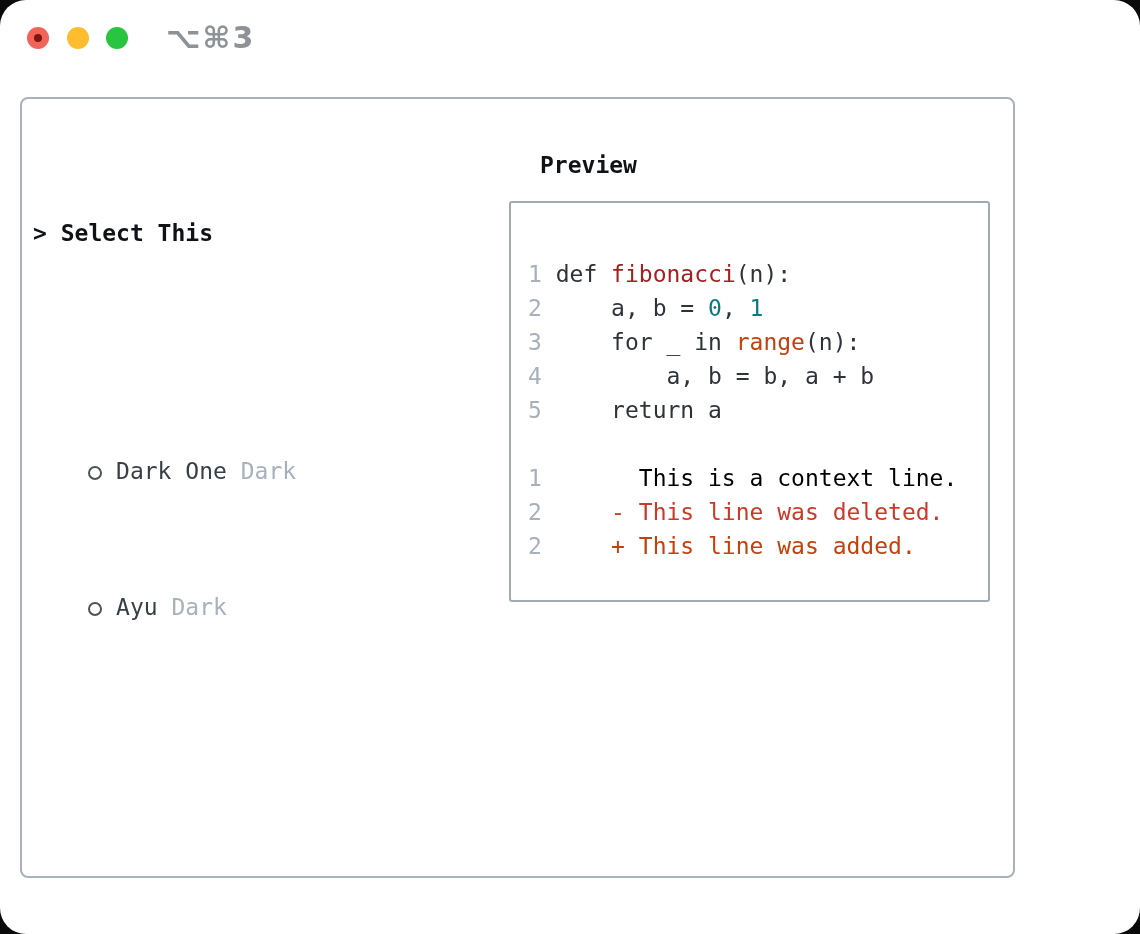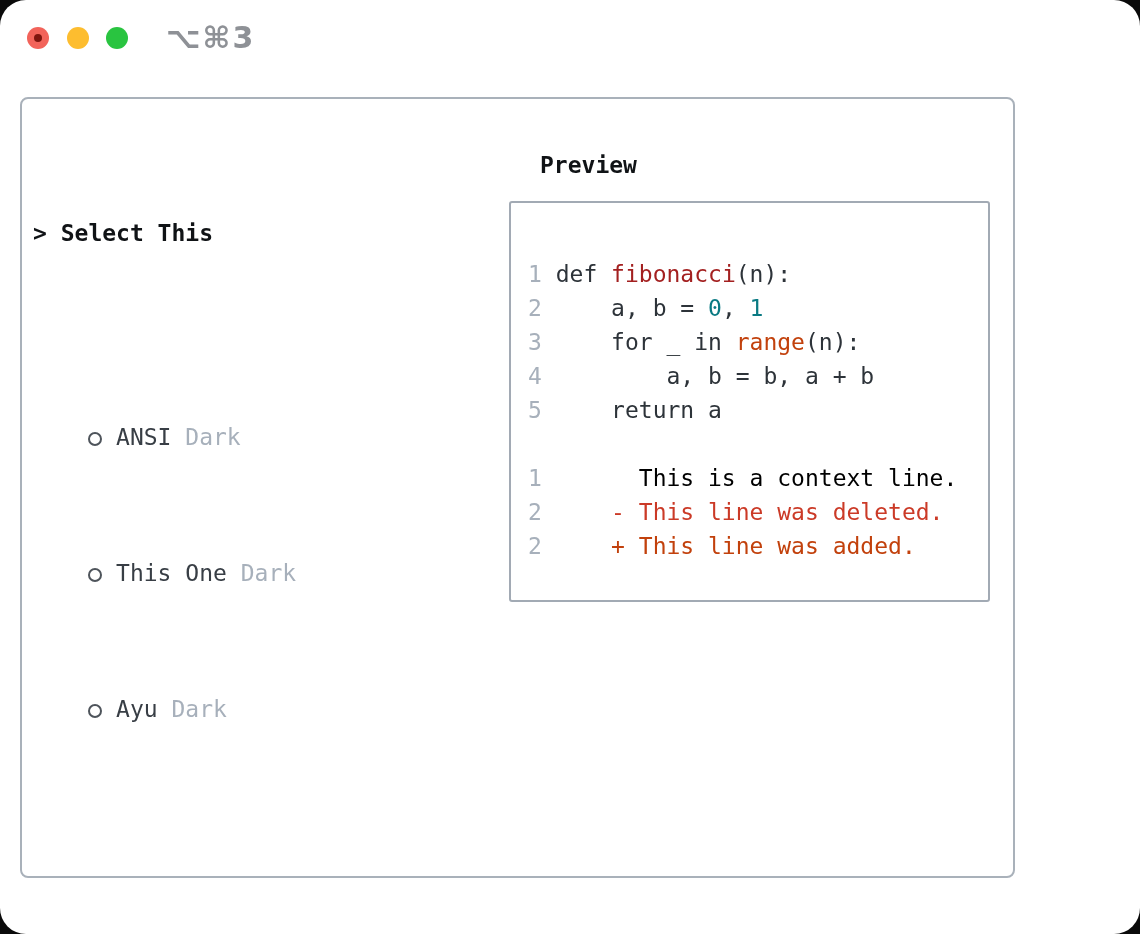--- a/index.html
+++ b/index.html
@@ -93,26 +93,23 @@
   </div>
   <div class="light light-yellow"></div>
   <div class="light light-green"></div>
   <div class="win-title">⌥⌘3</div>
 
   <div class="panel"></div>
 
   <div class="left-col">
     <div class="row header-row"><span class="prompt">&gt;</span><span>Select This</span></div>
     <div id="theme-list">
-  <div class="row">
-    <span class="marker"><span class="dot"></span></span><span class="name">ANSI</span><span class="tag">Dark</span>
-  </div>
 
   <div class="row">
-    <span class="marker"><span class="dot"></span></span><span class="name">This One</span><span class="tag">Dark</span>
+    <span class="marker"><span class="dot"></span></span><span class="name">Dark One</span><span class="tag">Dark</span>
   </div>
 
   <div class="row">
     <span class="marker"><span class="dot"></span></span><span class="name">Ayu</span><span class="tag">Dark</span>
   </div>
 
 
   <div class="row">
     
   </div>

